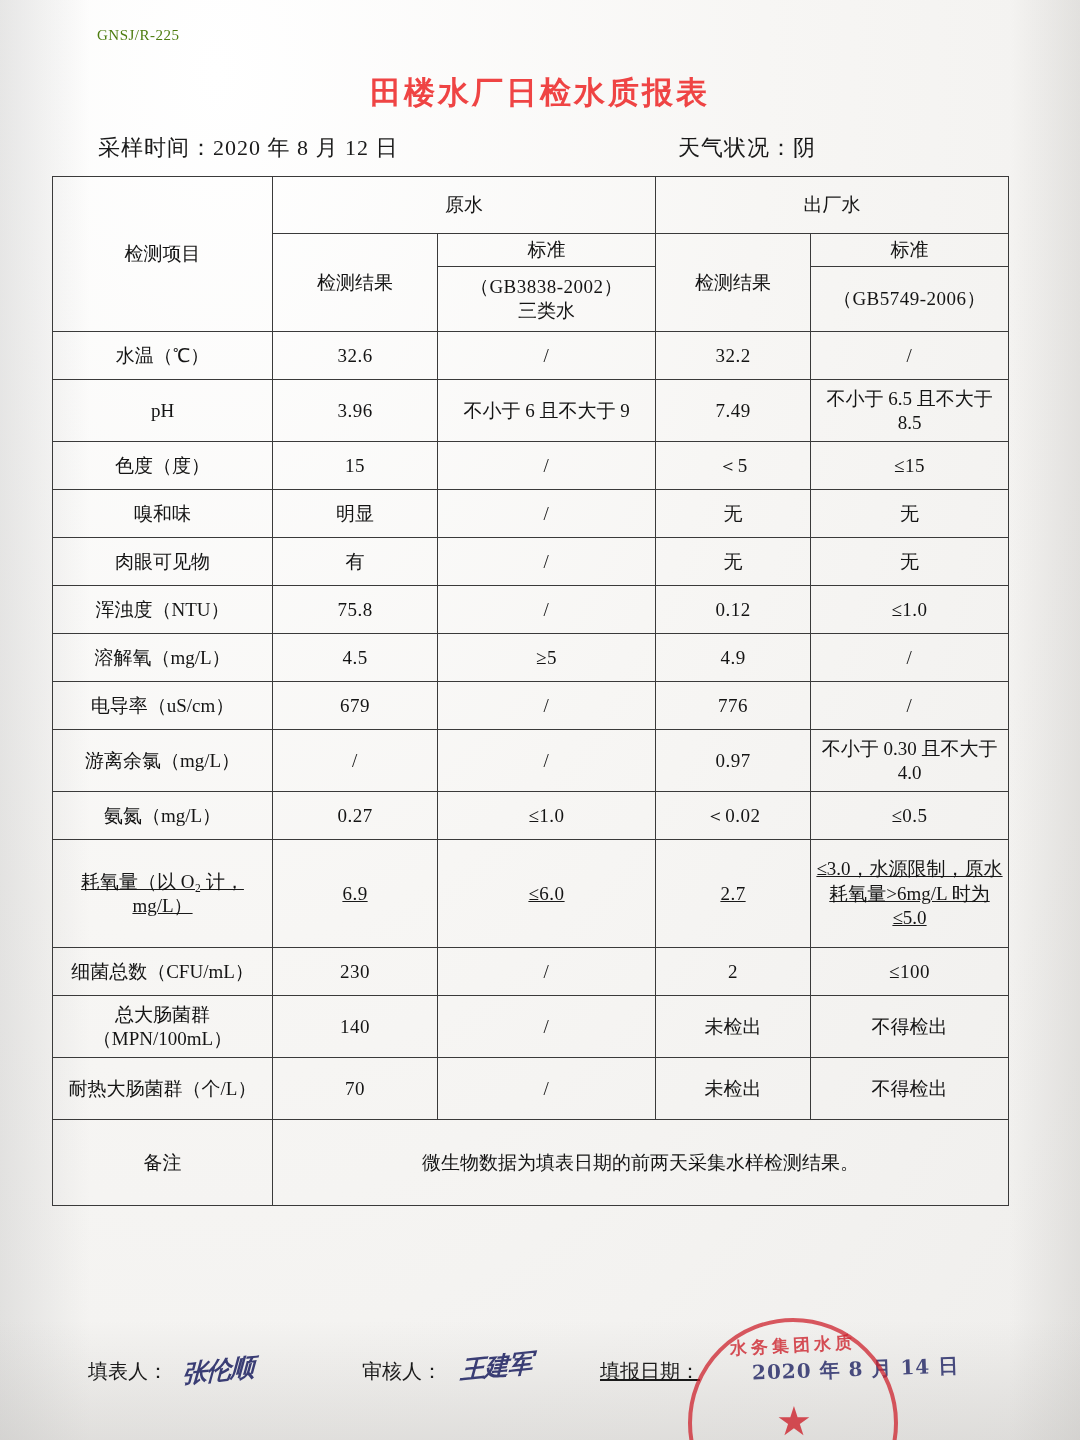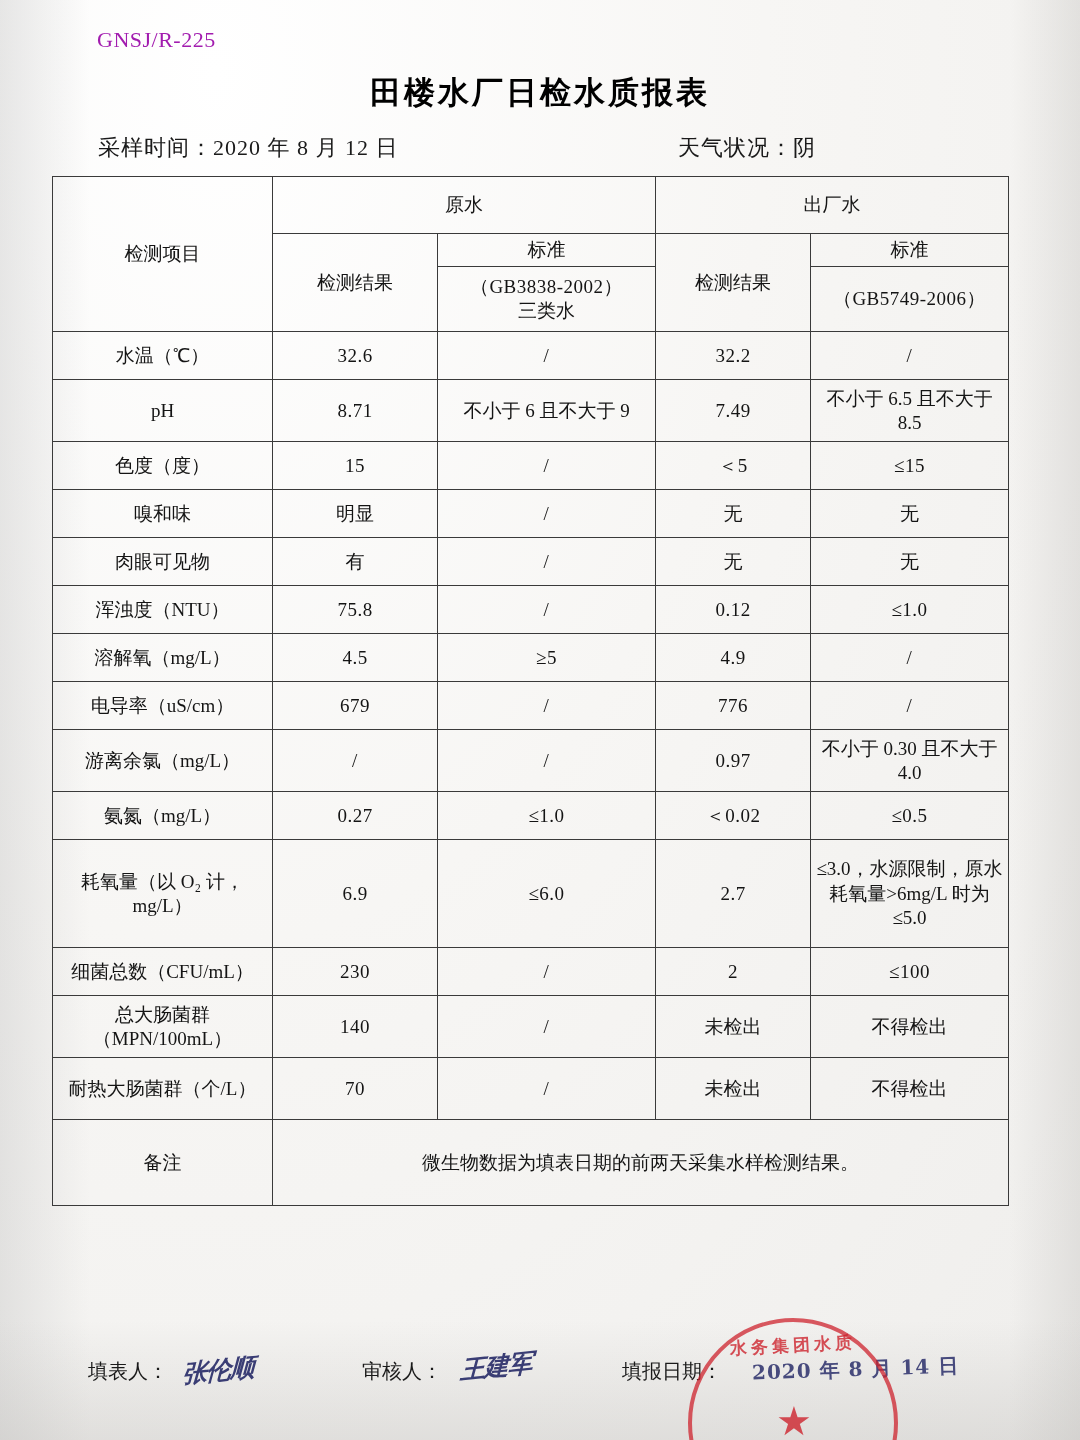--- a/index.html
+++ b/index.html
@@ -34,34 +34,34 @@
     background: linear-gradient(270deg, rgba(200,198,195,0.40), rgba(255,255,255,0));
   }
   .shade-bottom {
     position: absolute; left: 0; bottom: 0; width: 1080px; height: 120px;
     background: linear-gradient(0deg, rgba(195,193,190,0.40), rgba(255,255,255,0));
   }
 
   .code {
     position: absolute;
     left: 97px; top: 27px;
-    font-size: 22px;
+    font-size: 15px;
     letter-spacing: 0.5px;
     font-family: "Liberation Serif", serif;
-    color: #a21caf;
+    color: #4d7c0f;
   }
   .title {
     position: absolute;
     left: 0; top: 72px;
     width: 1080px;
     text-align: center;
     font-size: 31px;
     font-weight: bold;
     letter-spacing: 3px;
-    color: #000000;
+    color: #ef4444;
   }
   .meta {
     position: absolute;
     left: 98px; top: 133px;
     width: 900px;
     font-size: 22px;
   }
   .meta .sample { position: absolute; left: 0; top: 0; letter-spacing: 1px; }
   .meta .weather { position: absolute; left: 580px; top: 0; letter-spacing: 1px; }
 
@@ -88,36 +88,36 @@
   .c-raw-res { width: 165px; }
   .c-raw-std { width: 218px; }
   .c-out-res { width: 155px; }
   .c-out-std { width: 198px; }
 
   .h-group { font-size: 20px; height: 48px; }
   .h-item  { font-size: 20px; margin-top: 47px; }
   .num { font-family: "Liberation Serif", serif; letter-spacing: 0.5px; text-align: center; }
   .row-t { height: 48px; padding-left: 40px; }
   .row-tall { height: 62px; }
-  .row-xtall { height: 108px; }
+  .row-xtall { height: 108px; text-decoration: underline; }
   .row-note { height: 86px; }
   .note-cell { text-align: left; padding-left: 26px; font-size: 20px; }
   .note-label { font-size: 20px; }
 
   .footer {
     position: absolute;
     left: 52px;
     top: 1352px;
     width: 980px;
     height: 70px;
     font-size: 20px;
   }
   .footer .f1 { position: absolute; left: 36px; top: 6px; }
   .footer .f2 { position: absolute; left: 310px; top: 6px; }
-  .footer .f3 { position: absolute; left: 570px; top: 6px; }
+  .footer .f3 { position: absolute; left: 548px; top: 6px; text-decoration: underline; }
 
   
   .sig {
     font-family: "DejaVu Serif", serif;
     font-style: italic;
     font-weight: bold;
     color: #2b2f6b;
     letter-spacing: -1px;
     transform: rotate(-6deg) skewX(-8deg);
     font-size: 25px;
@@ -219,21 +219,21 @@
     <tr class="row-t">
       <td>水温（℃）</td>
       <td class="num">32.6</td>
       <td class="num">/</td>
       <td class="num">32.2</td>
       <td class="num">/</td>
     </tr>
 
     <tr class="row-tall">
       <td>pH</td>
-      <td class="num">8.71</td>
+      <td class="num">3.96</td>
       <td>不小于 6 且不大于 9</td>
       <td class="num">7.49</td>
       <td>不小于 6.5 且不大于 8.5</td>
     </tr>
 
     <tr class="row-t">
       <td>色度（度）</td>
       <td class="num">15</td>
       <td class="num">/</td>
       <td class="num">＜5</td>

